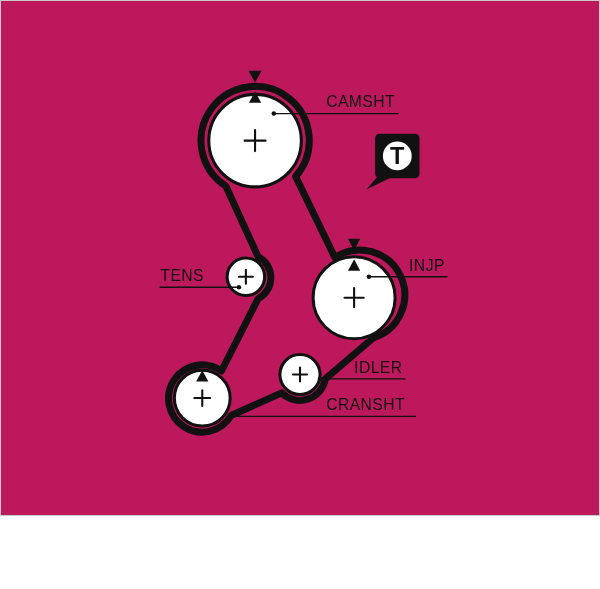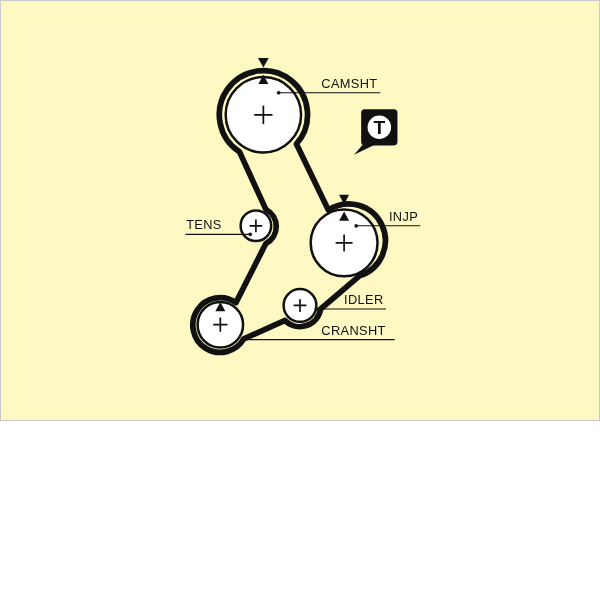--- a/index.html
+++ b/index.html
@@ -1,17 +1,17 @@
 <!DOCTYPE html>
 <html><head>
 <meta charset="utf-8">
 <style>
   html,body{margin:0;padding:0;background:#ffffff;}
   .canvas{
-    position:relative;width:600px;height:421px;background:#fef9c3;
+    position:relative;width:600px;height:516px;background:#be185d;
     border:1px solid #c9c9c9;box-sizing:border-box;
     font-family:"Liberation Sans",sans-serif;
   }
   svg{display:block;width:100%;height:100%;}
   .belt{fill:none;stroke:#111111;stroke-width:8;stroke-linejoin:round;}
   .pulley{fill:#ffffff;stroke:#111111;stroke-width:3.5;}
   .cross{stroke:#111111;stroke-width:2.4;stroke-linecap:round;}
   .mark{fill:#111111;stroke:none;}
   .ptr{stroke:#111111;stroke-width:1.6;}
   .dot{fill:#111111;}

